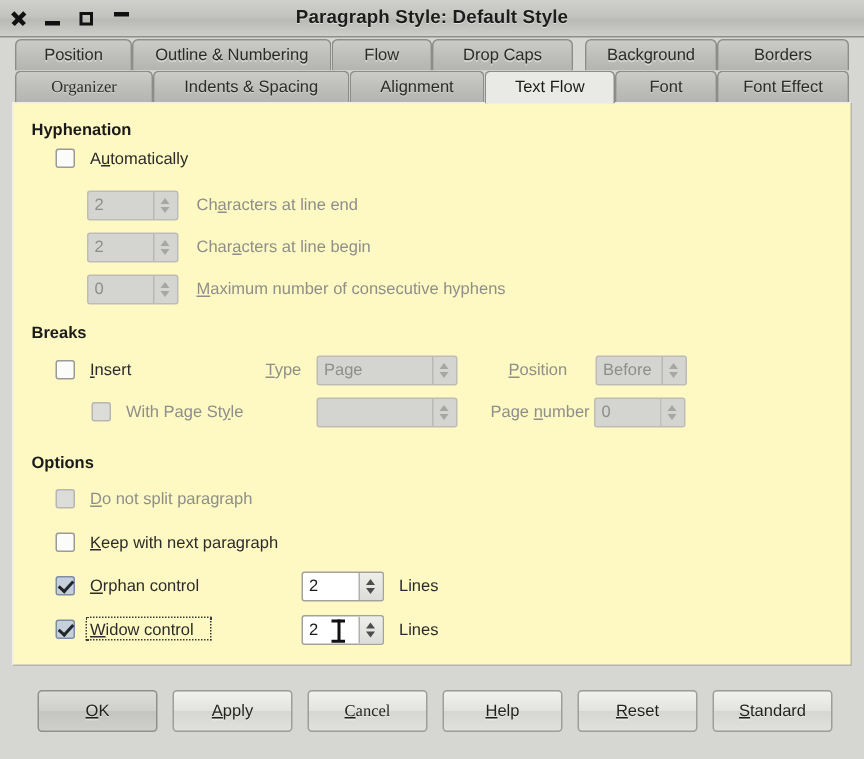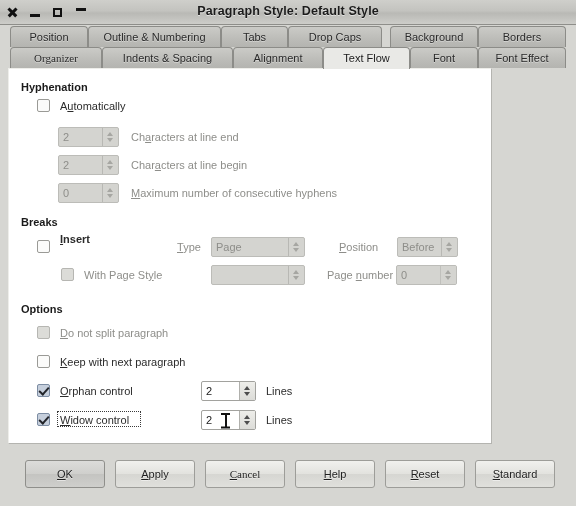--- a/index.html
+++ b/index.html
@@ -119,22 +119,22 @@
     border-color: #8c8c88;
     color: #1a1a1a;
     z-index: 5;
     height: 22px;
   }
 
   
   .panel {
     position: absolute;
     left: 8px; top: 68px;
-    width: 484px; height: 376px;
-    background: #ffffff;
+    width: 560px; height: 376px;
+    background: #fef9c3;
     border: 1px solid #b4b4b0;
     border-top-color: #eeeeea;
     border-left-color: #eeeeea;
     box-sizing: border-box;
     padding-left: 8px;
   }
 
   .grouplabel {
     position: absolute;
     font-size: 11px;
@@ -299,21 +299,21 @@
     <span class="wb wb-max"></span>
     <span class="wb wb-rollup"></span>
   </div>
   <div class="title-text">Paragraph Style: Default Style</div>
 </div>
 
 <div class="tabstrip">
   <div class="tabrow r1">
     <div class="tab" style="left:10px;width:78px;">Position</div>
     <div class="tab" style="left:88px;width:133px;">Outline &amp; Numbering</div>
-    <div class="tab" style="left:221px;width:67px;">Tabs</div>
+    <div class="tab" style="left:221px;width:67px;">Flow</div>
     <div class="tab" style="left:288px;width:94px;">Drop Caps</div>
     <div class="tab" style="left:390px;width:88px;">Background</div>
     <div class="tab" style="left:478px;width:88px;">Borders</div>
   </div>
   <div class="tabrow r2">
     <div class="tab" style="left:10px;width:92px;font-family:Liberation Serif, serif;">Organizer</div>
     <div class="tab" style="left:233px;width:90px;">Alignment</div>
     <div class="tab" style="left:102px;width:131px;">Indents &amp; Spacing</div>
     <div class="tab active" style="left:323px;width:87px;">Text Flow</div>
     <div class="tab" style="left:410px;width:68px;text-align:center;">Font</div>
@@ -342,21 +342,21 @@
 
   <div class="spin dis flat" style="left:49px;top:114px;width:61px;">
     <span class="val">0</span>
     <span class="btns"></span>
   </div>
   <span class="fieldlabel dim" style="left:122px;top:118px;"><span style="text-decoration:underline">M</span>aximum number of consecutive hyphens</span>
 
   <div class="grouplabel" style="left:12px;top:147px;">Breaks</div>
 
   <span class="cb" style="left:28px;top:171px;"></span>
-  <span class="fieldlabel on" style="left:51px;top:164px;font-weight:bold;"><span style="text-decoration:underline">I</span>nsert</span>
+  <span class="fieldlabel on" style="left:51px;top:172px;"><span style="text-decoration:underline">I</span>nsert</span>
 
   <span class="fieldlabel dim" style="left:168px;top:172px;"><span style="text-decoration:underline">T</span>ype</span>
   <div class="spin dis flat" style="left:202px;top:168px;width:94px;">
     <span class="val">Page</span>
     <span class="btns"></span>
   </div>
 
   <span class="fieldlabel dim" style="left:330px;top:172px;"><span style="text-decoration:underline">P</span>osition</span>
   <div class="spin dis flat" style="left:388px;top:168px;width:61px;">
     <span class="val">Before</span>

